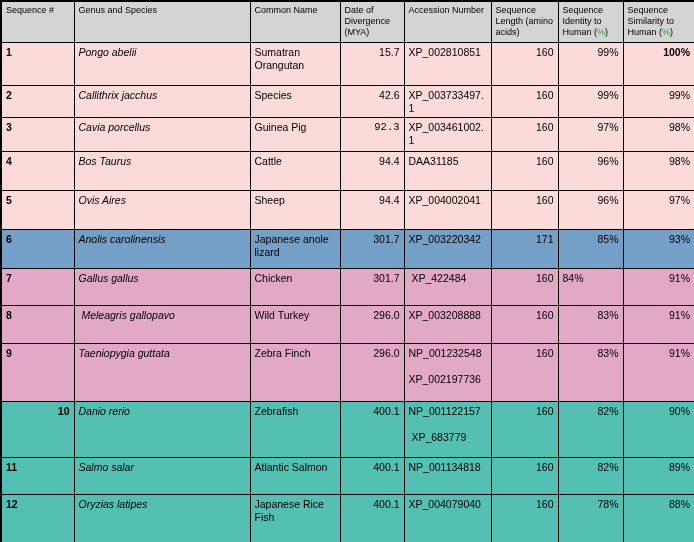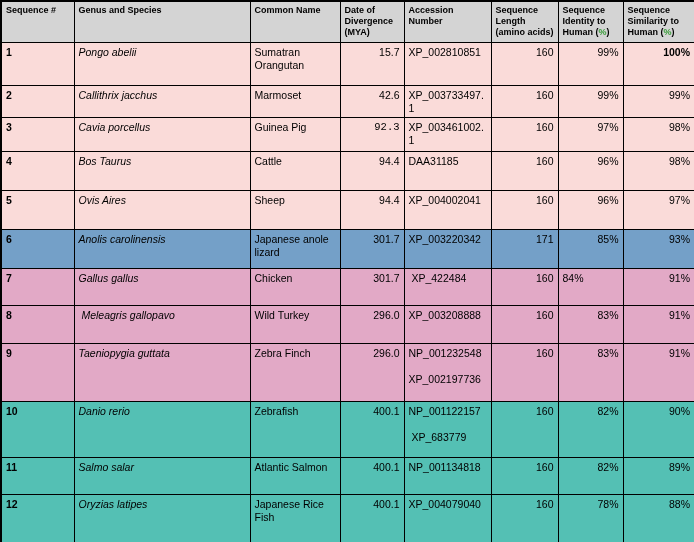--- a/index.html
+++ b/index.html
@@ -20,21 +20,21 @@
     padding: 3px 4px 2px 4px;
     font-family: "Liberation Sans", "DejaVu Sans", sans-serif;
     font-size: 10.5px;
     line-height: 1.25;
     color: #000;
     overflow: hidden;
     word-wrap: break-word;
   }
   th {
     font-size: 9px;
-    font-weight: bold;
+    font-weight: normal;
     text-align: left;
     line-height: 1.2;
   }
   td.italic { font-style: italic; }
   td.prewrap { white-space: pre-wrap; }
   .pct-green { color: var(--pct-green, #3a9c3a); }
 </style>
 </head>
 <body>
 
@@ -68,21 +68,21 @@
         <td>Sumatran Orangutan</td>
         <td style="text-align: right;">15.7</td>
         <td class="prewrap">XP_002810851</td>
         <td style="text-align: right;">160</td>
         <td style="text-align: right;">99%</td>
         <td style="text-align: right; font-weight: bold;">100%</td>
       </tr>
       <tr style="height: 32px; background: rgb(250, 219, 217);">
         <td style="font-weight: bold;">2</td>
         <td class="italic prewrap">Callithrix jacchus</td>
-        <td>Marmoset</td>
+        <td>Species</td>
         <td style="text-align: right;">42.6</td>
         <td class="prewrap">XP_003733497.1</td>
         <td style="text-align: right;">160</td>
         <td style="text-align: right;">99%</td>
         <td style="text-align: right;">99%</td>
       </tr>
       <tr style="height: 34px; background: rgb(250, 219, 217);">
         <td style="font-weight: bold;">3</td>
         <td class="italic prewrap">Cavia porcellus</td>
         <td>Guinea Pig</td>
@@ -148,21 +148,21 @@
         <td>Zebra Finch</td>
         <td style="text-align: right;">296.0</td>
         <td class="prewrap">NP_001232548
 
 XP_002197736</td>
         <td style="text-align: right;">160</td>
         <td style="text-align: right;">83%</td>
         <td style="text-align: right;">91%</td>
       </tr>
       <tr style="height: 56px; background: rgb(84, 192, 180);">
-        <td style="font-weight: bold;">10</td>
+        <td style="font-weight: bold; text-align: right;">10</td>
         <td class="italic prewrap">Danio rerio</td>
         <td>Zebrafish</td>
         <td style="text-align: right;">400.1</td>
         <td class="prewrap">NP_001122157
 
  XP_683779</td>
         <td style="text-align: right;">160</td>
         <td style="text-align: right;">82%</td>
         <td style="text-align: right;">90%</td>
       </tr>

